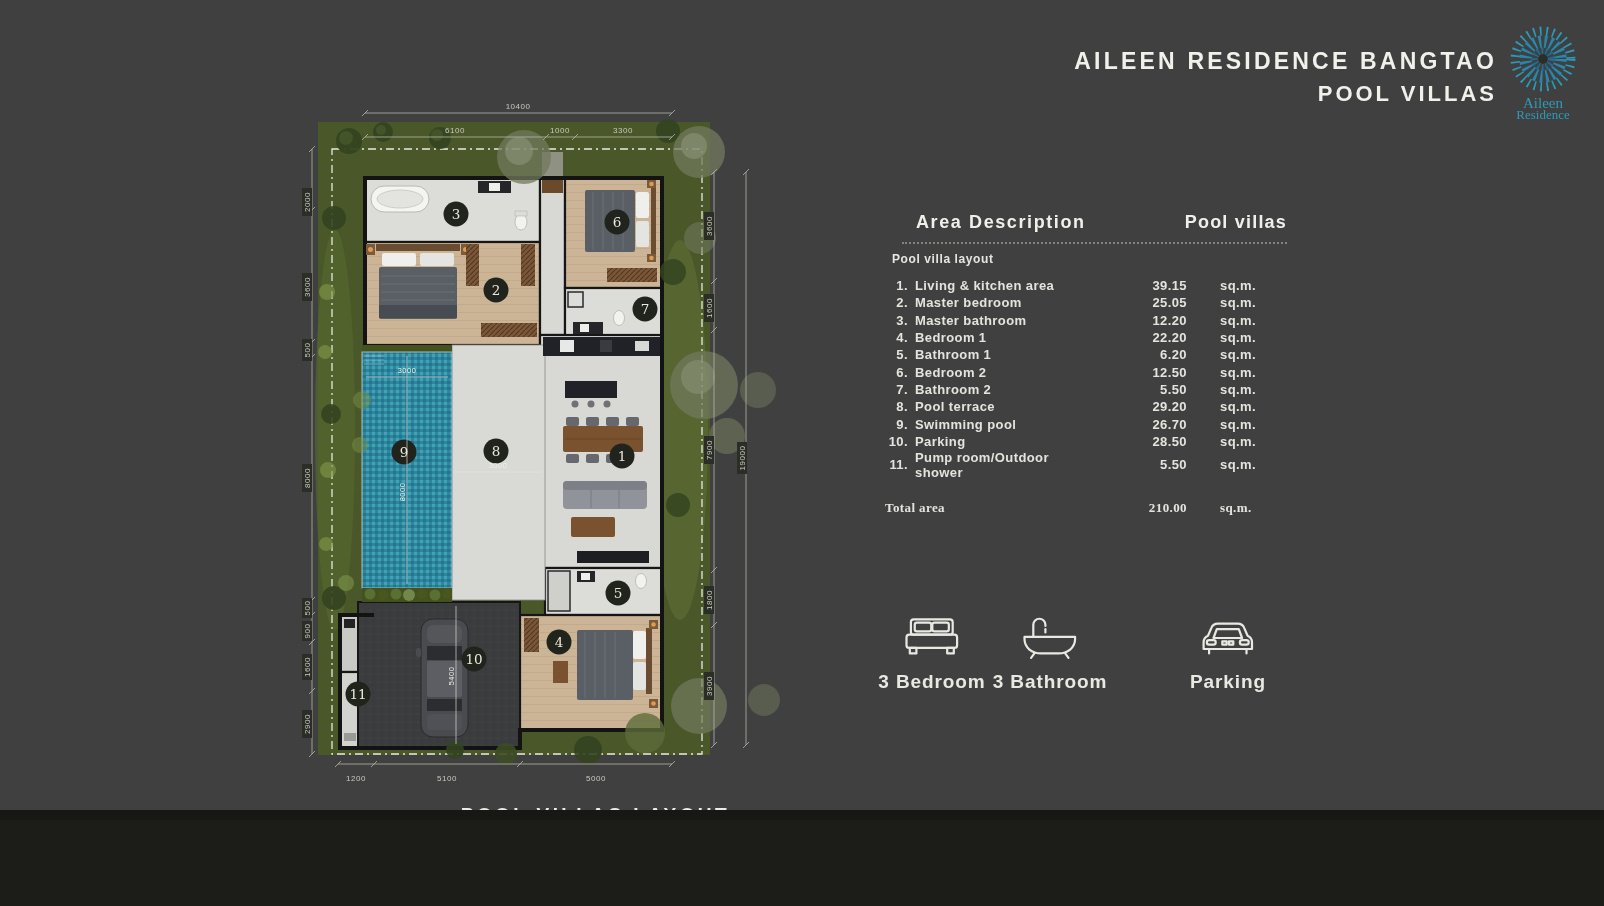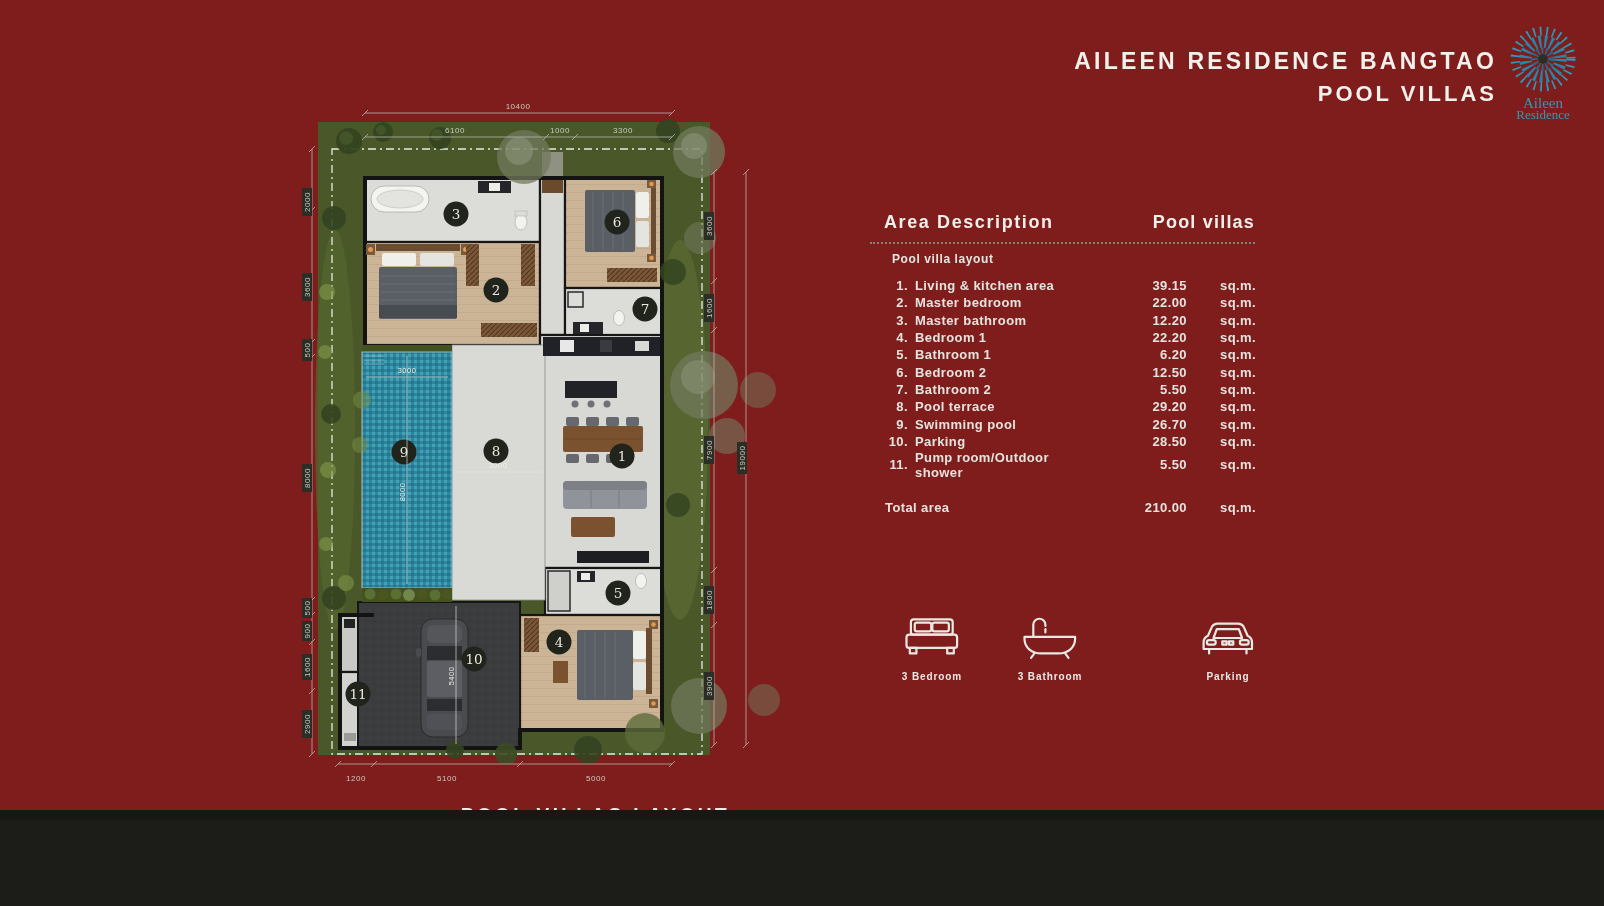--- a/index.html
+++ b/index.html
@@ -1,42 +1,42 @@
 <!DOCTYPE html>
 <html><head>
 <meta charset="utf-8">
 <style>
   html,body{margin:0;padding:0;background:#1c1d19;}
-  #stage{position:relative;width:1604px;height:820px;background:#7f1d1d;overflow:hidden;
+  #stage{position:relative;width:1604px;height:820px;background:#404040;overflow:hidden;
          font-family:"Liberation Sans",sans-serif;color:#eeeee8;}
   
   .title-block{position:absolute;top:48px;left:990px;width:507px;text-align:right;}
   .title-l1{font-size:23px;font-weight:bold;letter-spacing:3.2px;color:#f1f1ec;}
   .title-l2{font-size:22px;font-weight:bold;letter-spacing:3px;color:#f1f1ec;margin-top:6px;}
   .logo{position:absolute;top:24px;left:1502px;width:82px;text-align:center;line-height:12px;}
   .logo-t1{font-family:Liberation Serif, serif;font-size:15px;color:#2e9ab8;margin-top:2px;}
   .logo-t2{font-family:"Liberation Serif",serif;font-size:13px;color:#2e9ab8;}
   
-  .at-head{position:absolute;top:212px;left:870px;width:385px;display:flex;justify-content:space-between;
+  .at-head{position:absolute;top:212px;left:902px;width:385px;display:flex;justify-content:space-between;
            align-items:flex-start;padding-bottom:9px;border-bottom:2px dotted #83847a;}
   .at-title{font-size:18px;font-weight:bold;letter-spacing:1.6px;padding-left:14px;color:#f0f0ea;}
   .at-col{font-size:18px;font-weight:bold;letter-spacing:1.2px;color:#f0f0ea;}
   .at-section{position:absolute;top:252px;left:892px;font-size:12px;font-weight:bold;letter-spacing:.6px;color:#e6e6e0;}
   .at-rows{position:absolute;top:277px;left:870px;width:385px;}
   .trow{display:grid;grid-template-columns:38px 187px 92px 68px;height:17.3px;align-items:center;
         font-size:13px;font-weight:bold;letter-spacing:.4px;color:#e4e4de;}
   .tno{text-align:right;}
   .tlabel{padding-left:7px;}
   .tval{text-align:right;}
   .tunit{padding-left:33px;}
-  .at-total{position:absolute;top:499px;left:870px;width:385px;}
+  .at-total{position:absolute;top:499px;left:870px;width:385px;font-family:Liberation Serif, serif;}
   
   .feature{position:absolute;top:616px;width:120px;text-align:center;}
   .feature .ficon{height:44px;}
-  .flabel{margin-top:7px;font-size:10px;font-weight:bold;letter-spacing:.9px;color:#e9e9e3;}
+  .flabel{margin-top:7px;font-size:19px;font-weight:bold;letter-spacing:.9px;color:#e9e9e3;}
   
   #plansvg{position:absolute;left:290px;top:95px;}
   .caption{position:absolute;top:793px;left:290px;width:440px;text-align:right;
            font-size:19px;font-weight:bold;letter-spacing:3.4px;color:#ececе6;color:#ececE6;margin-top:11px;}
   .dimt{font-family:"Liberation Sans",sans-serif;font-size:8px;fill:#c9c9bd;letter-spacing:.5px;}
   .dimti{font-family:"Liberation Sans",sans-serif;font-size:7.5px;fill:#eef0e6;letter-spacing:.5px;}
   .roomno{font-family:"DejaVu Serif",serif;font-size:13.5px;fill:#ece9dc;}
   .footbar{position:absolute;left:0;bottom:0;width:100%;height:10px;background:#171814;}
 </style>
 </head>
@@ -69,21 +69,21 @@
   <div class="at-rows">
     <div class="trow">
         <span class="tno">1.</span>
         <span class="tlabel">Living &amp; kitchen area</span>
         <span class="tval">39.15</span>
         <span class="tunit">sq.m.</span>
       </div>
     <div class="trow">
         <span class="tno">2.</span>
         <span class="tlabel">Master bedroom</span>
-        <span class="tval">22.00</span>
+        <span class="tval">25.05</span>
         <span class="tunit">sq.m.</span>
       </div>
     <div class="trow">
         <span class="tno">3.</span>
         <span class="tlabel">Master bathroom</span>
         <span class="tval">12.20</span>
         <span class="tunit">sq.m.</span>
       </div>
     <div class="trow">
         <span class="tno">4.</span>

